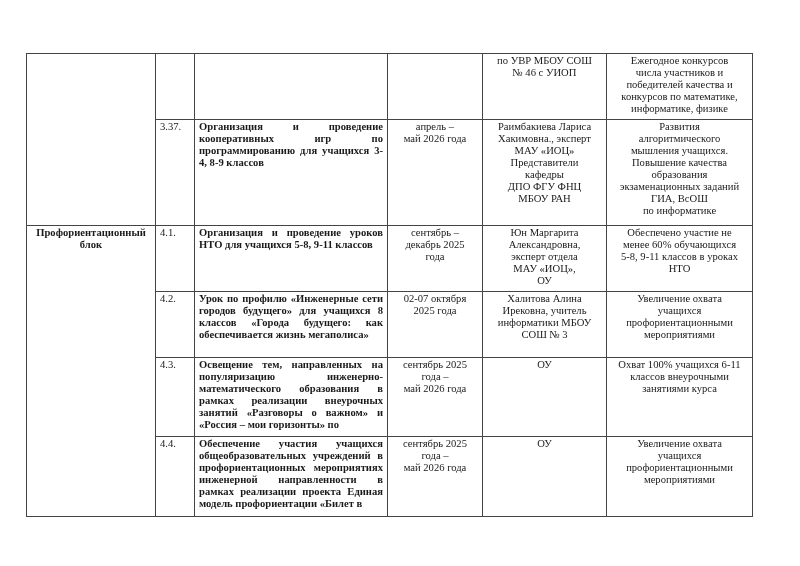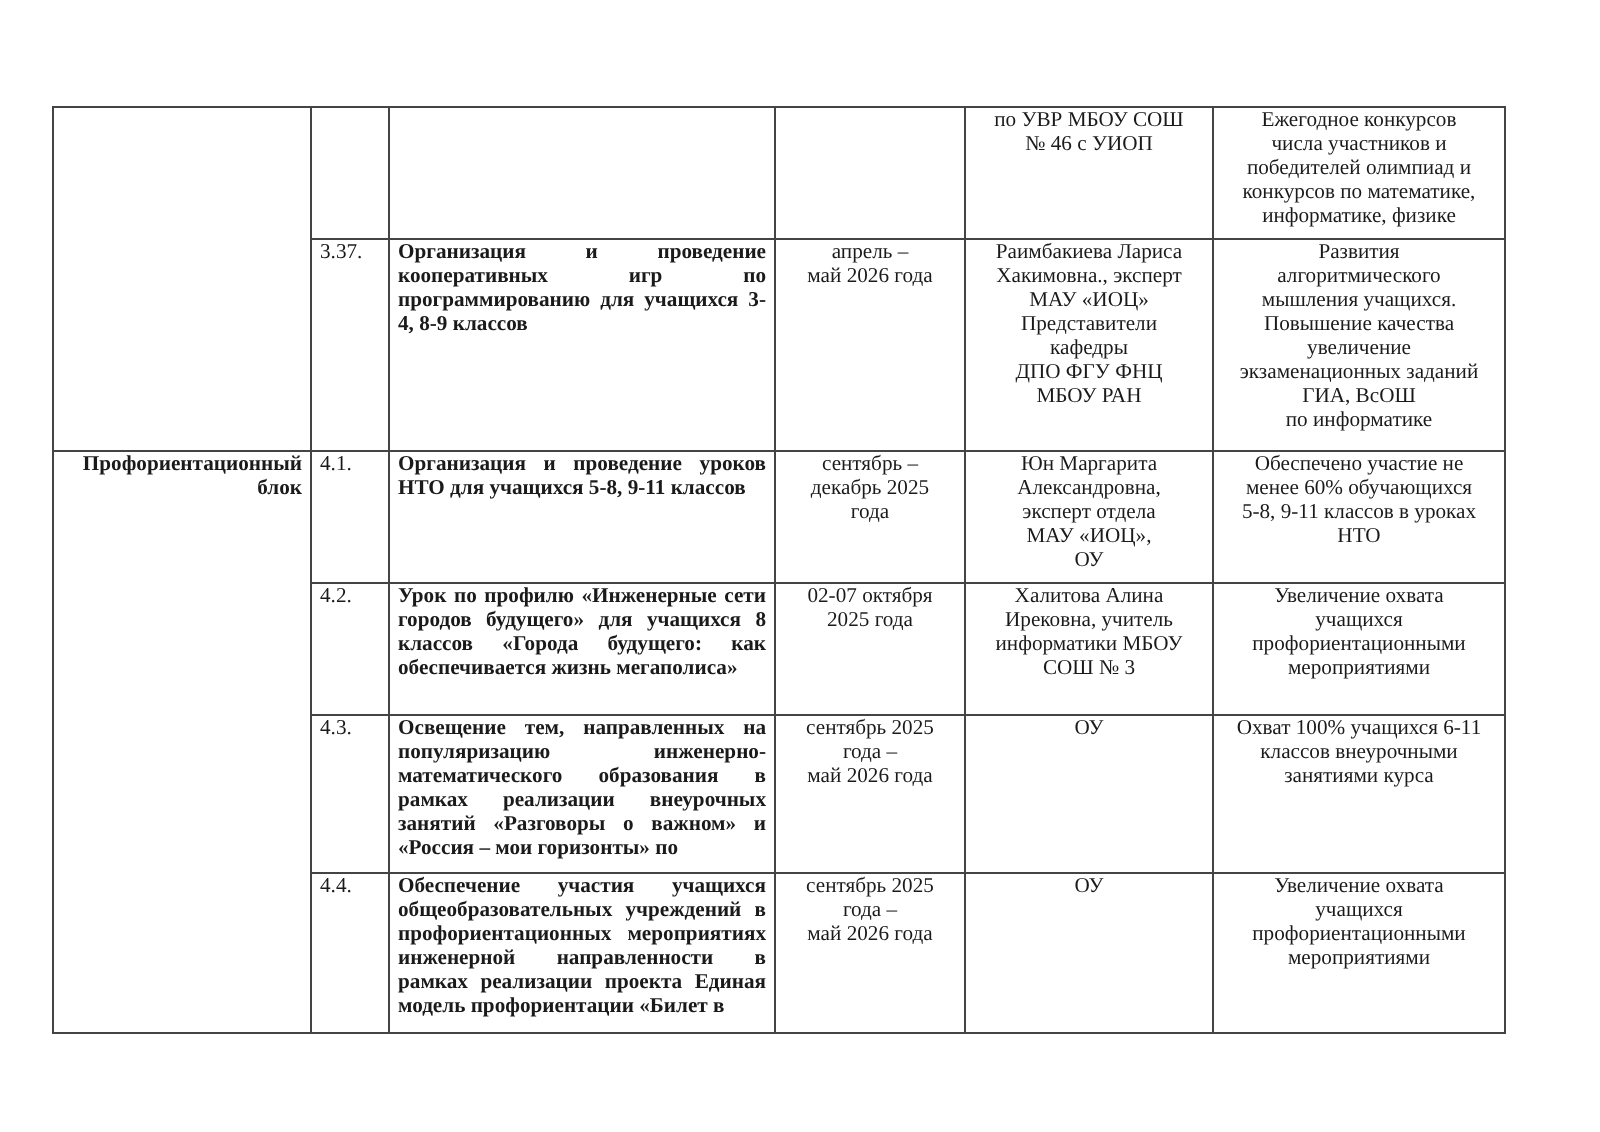--- a/index.html
+++ b/index.html
@@ -5,21 +5,21 @@
   html, body { margin: 0; padding: 0; background: #ffffff; }
   body { width: 800px; height: 566px; position: relative; overflow: hidden;
          font-family: "Liberation Serif", serif; color: #1a1a1a; }
   .page { position: absolute; left: 0; top: 0; width: 800px; height: 566px; background: #fff; }
   table.plan { position: absolute; left: 26px; top: 53px; border-collapse: collapse;
                table-layout: fixed; width: 726px; }
   table.plan td { border: 1.3px solid #444; vertical-align: top; padding: 1px 4px 0 4px;
                   font-size: 10.6px; line-height: 12px; overflow: hidden; margin-left: 15px; }
   col.c1 { width: 129px; } col.c2 { width: 39px; } col.c3 { width: 193px; }
   col.c4 { width: 95px; } col.c5 { width: 124px; } col.c6 { width: 146px; }
-  .section { font-weight: bold; text-align: right; }
+  .section { font-weight: bold; text-align: center; }
   .num { text-align: left; }
   .just { text-align: justify; text-align-last: left; font-weight: bold; }
   .center { text-align: center; }
   .line { display: block; }
 </style>
 </head>
 <body>
 
 <div class="page">
 <table class="plan">
@@ -38,21 +38,21 @@
     <td class="num"></td>
     <td class="just"></td>
     <td class="center"></td>
     <td class="center">
       <span class="line">по УВР МБОУ СОШ</span>
       <span class="line">№ 46 с УИОП</span>
     </td>
     <td class="center">
       <span class="line">Ежегодное конкурсов</span>
       <span class="line">числа участников и</span>
-      <span class="line">победителей олимпиад и</span>
+      <span class="line">победителей качества и</span>
       <span class="line">конкурсов по математике,</span>
       <span class="line">информатике, физике</span>
     </td>
   </tr>
 
   <tr style="height:106px">
     <td class="num">3.37.</td>
     <td class="just">Организация и проведение кооперативных игр по программированию для учащихся 3-4, 8-9 классов</td>
     <td class="center">
       <span class="line">апрель –</span>
@@ -65,21 +65,21 @@
       <span class="line">Представители</span>
       <span class="line">кафедры</span>
       <span class="line">ДПО ФГУ ФНЦ</span>
       <span class="line">МБОУ РАН</span>
     </td>
     <td class="center">
       <span class="line">Развития</span>
       <span class="line">алгоритмического</span>
       <span class="line">мышления учащихся.</span>
       <span class="line">Повышение качества</span>
-      <span class="line">увеличение</span>
+      <span class="line">образования</span>
       <span class="line">экзаменационных заданий</span>
       <span class="line">ГИА, ВсОШ</span>
       <span class="line">по информатике</span>
     </td>
   </tr>
 
   <tr style="height:66px">
     <td rowspan="4" class="section">Профориентационный блок</td>
     <td class="num">4.1.</td>
     <td class="just">Организация и проведение уроков НТО для учащихся 5-8, 9-11 классов</td>

